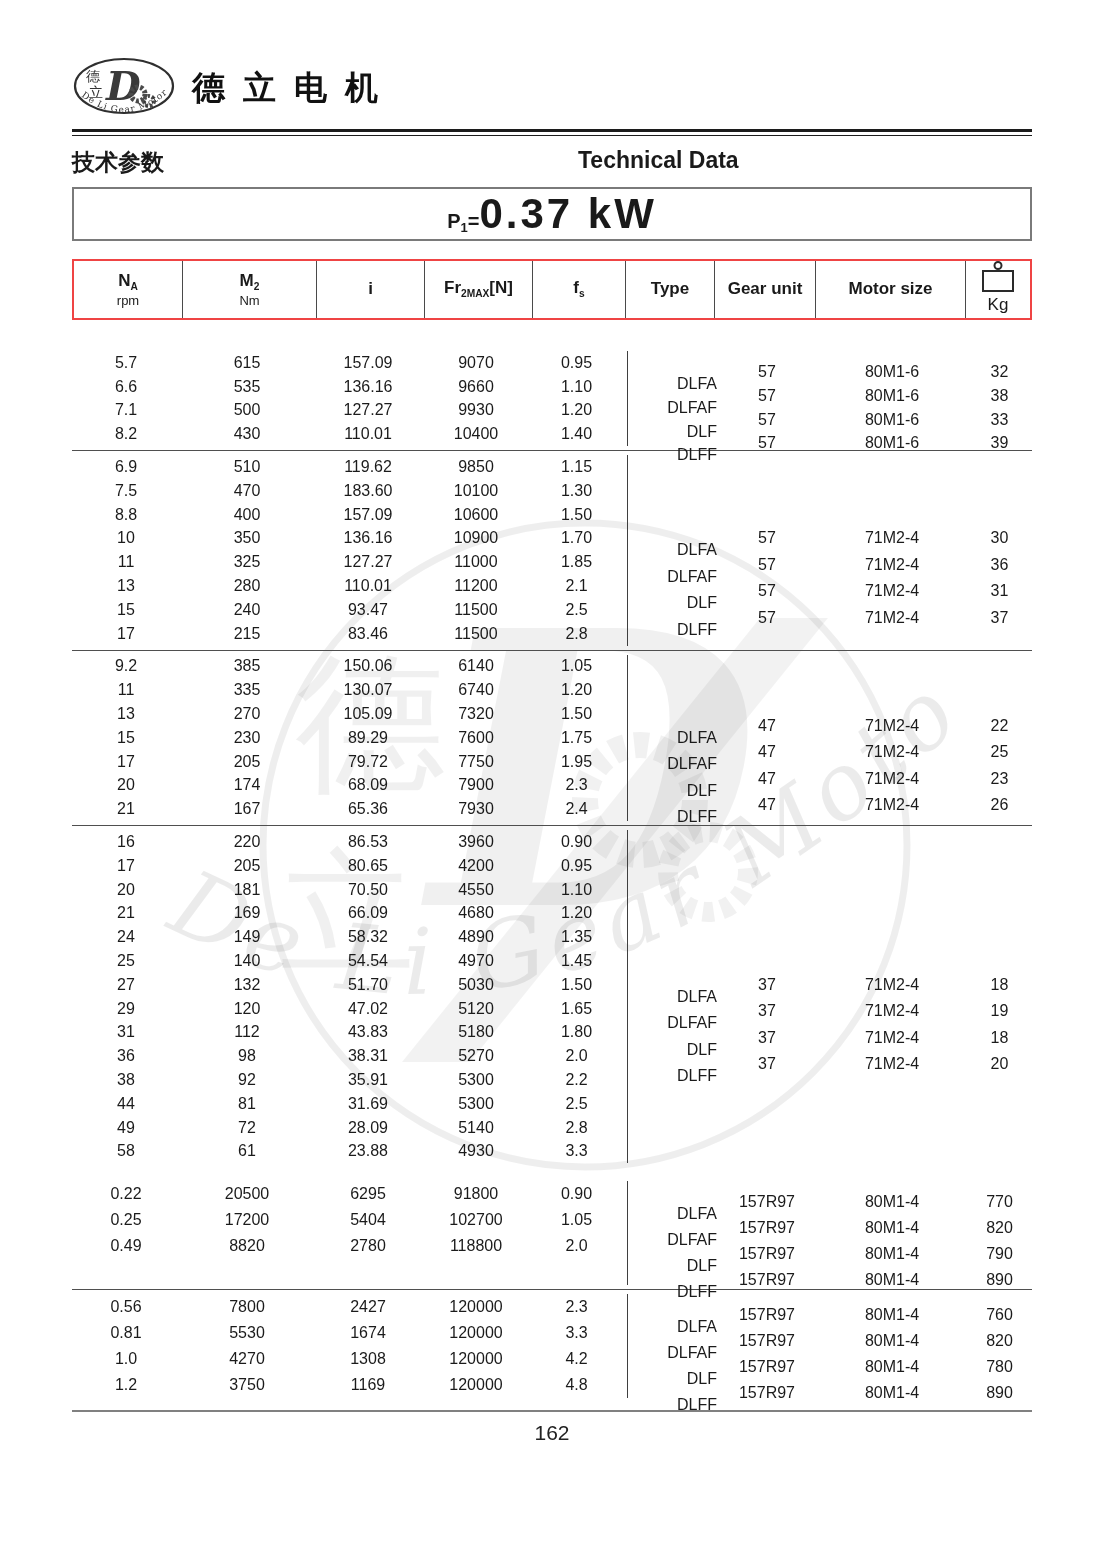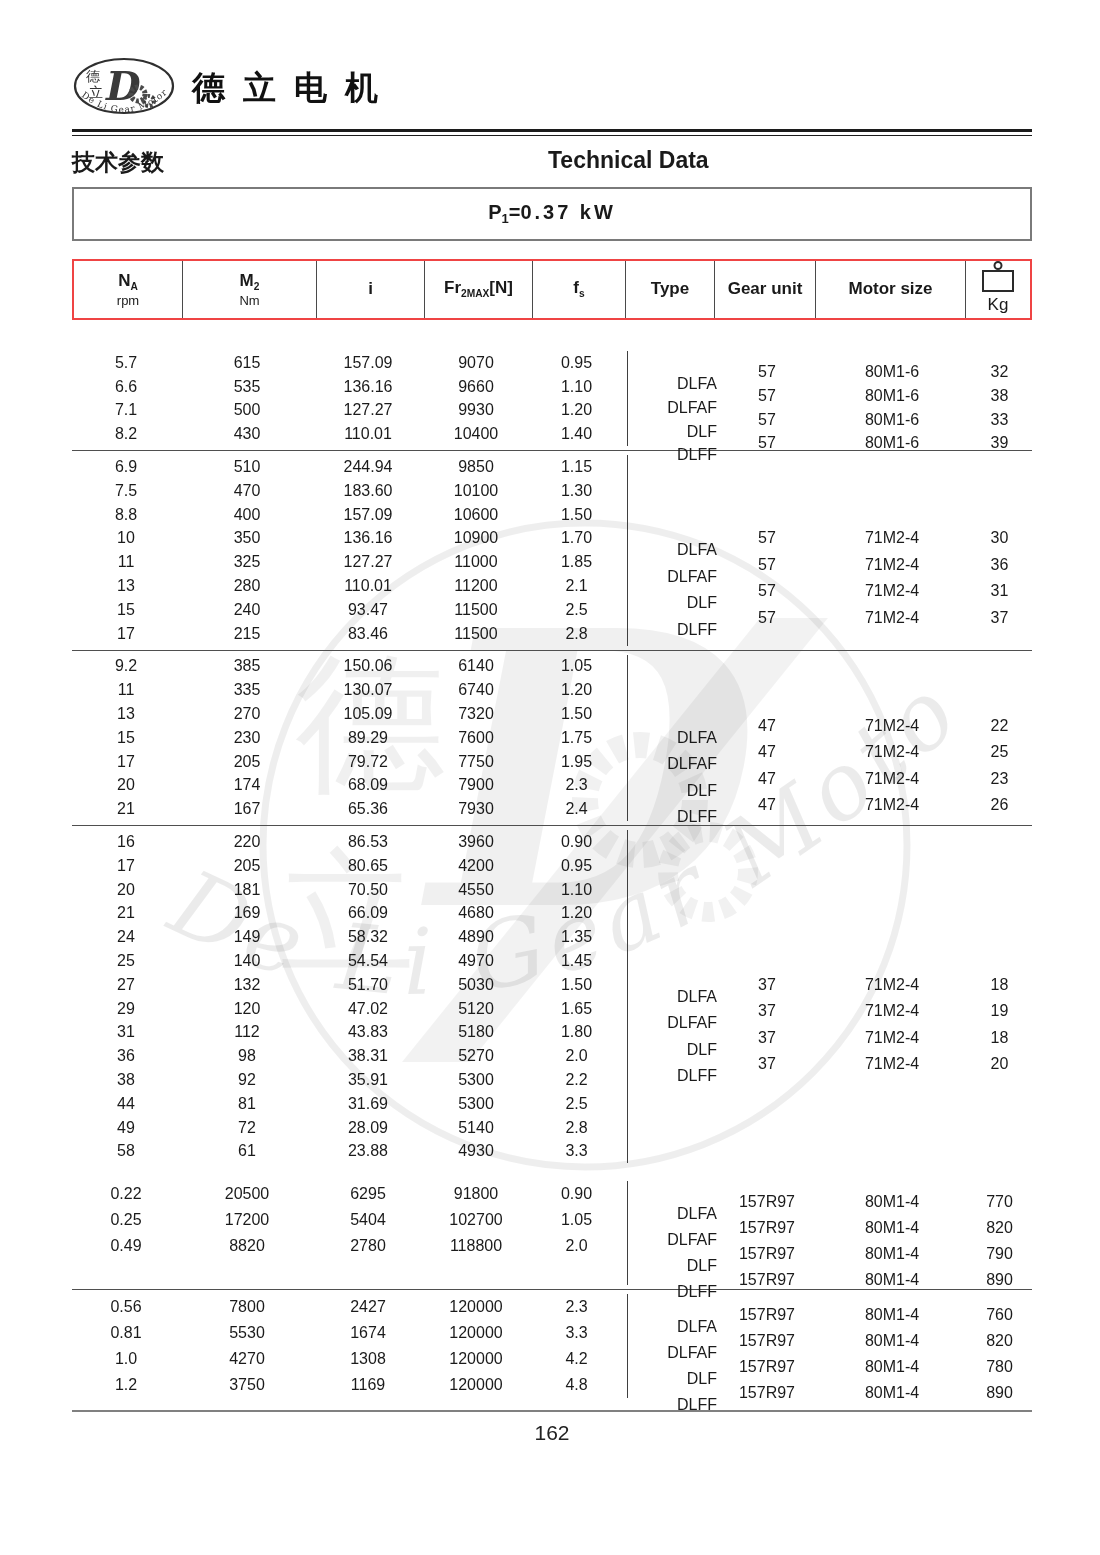--- a/index.html
+++ b/index.html
@@ -13,33 +13,33 @@
   
   .brandrow{display:flex;align-items:center;gap:16px;padding-top:50px;height:76px;}
   .brandtitle{
     font-family:"DejaVu Serif",serif;font-weight:bold;font-size:33px;
     letter-spacing:18px;white-space:nowrap;color:#111;
   }
   .toprule{margin-top:3px;border-top:3px solid #1c1c1c;border-bottom:1px solid #1c1c1c;height:3px;}
 
   .subheader{position:relative;margin-top:11px;height:30px;}
   .sh-left{font-weight:bold;font-size:23px;}
-  .sh-right{position:absolute;left:476px;top:0;font-weight:bold;font-size:23px;}
+  .sh-right{position:absolute;left:506px;top:0;font-weight:bold;font-size:23px;}
 
   
   .titlebox{
     border:2px solid #7a7a7a;height:50px;display:flex;align-items:center;justify-content:center;
     background:#fff;
   }
   .titlebox.t0{margin-top:10px;}
   .titlebox.t1{margin-top:16px;}
   .tinner{display:inline-block;}
   .tp,.teq{font-size:20px;font-weight:bold;}
   .tsub{font-size:13px;font-weight:bold;}
-  .tval{font-size:20px;font-weight:bold;letter-spacing:3px;}
+  .tval{font-size:42px;font-weight:bold;letter-spacing:3px;}
 
   
   .colheader{
     margin-top:18px;display:grid;
     grid-template-columns:108px 134px 108px 108px 93px 89px 101px 150px 65px;
     border:2px solid #ef4444;height:57px;
   }
   .hc{
     border-left:1px solid #4a4a4a;display:flex;flex-direction:column;
     align-items:center;justify-content:center;font-weight:bold;font-size:17px;line-height:1.18;
@@ -217,21 +217,21 @@
                 <div class="rc">39</div>
               </div>
             </div>
           </div>
         </div>
         <div class="group">
           <div class="gleft">
             <div class="drow">
               <div class="dc">6.9</div>
               <div class="dc">510</div>
-              <div class="dc">244.94</div>
+              <div class="dc">119.62</div>
               <div class="dc">9850</div>
               <div class="dc">1.15</div>
             </div>
             <div class="drow">
               <div class="dc">7.5</div>
               <div class="dc">470</div>
               <div class="dc">183.60</div>
               <div class="dc">10100</div>
               <div class="dc">1.30</div>
             </div>

